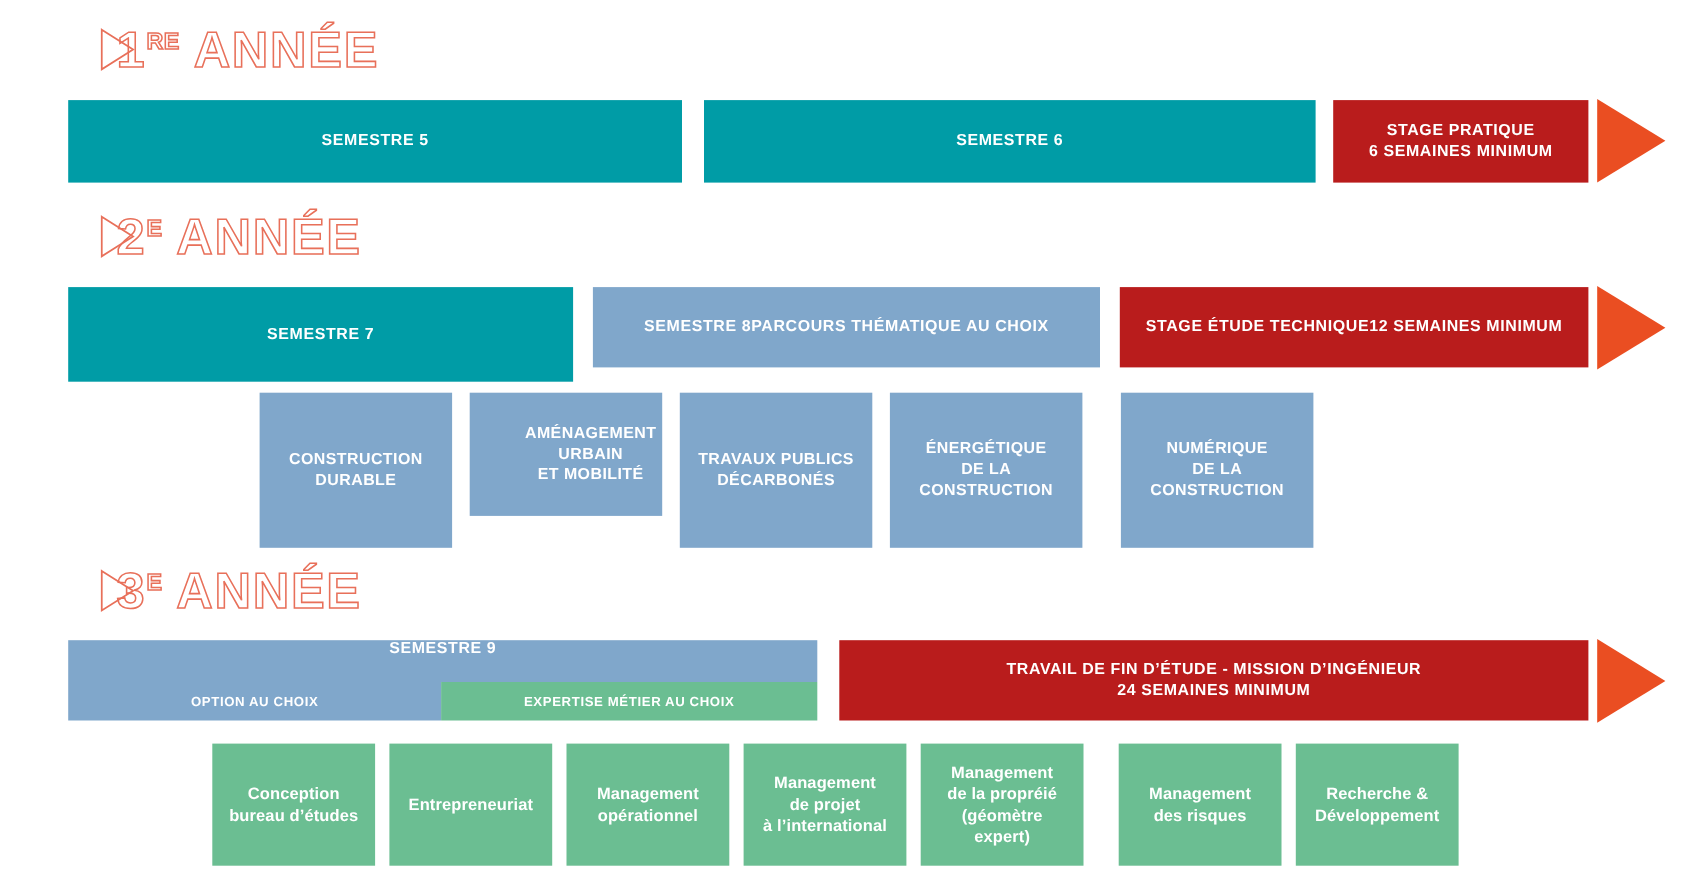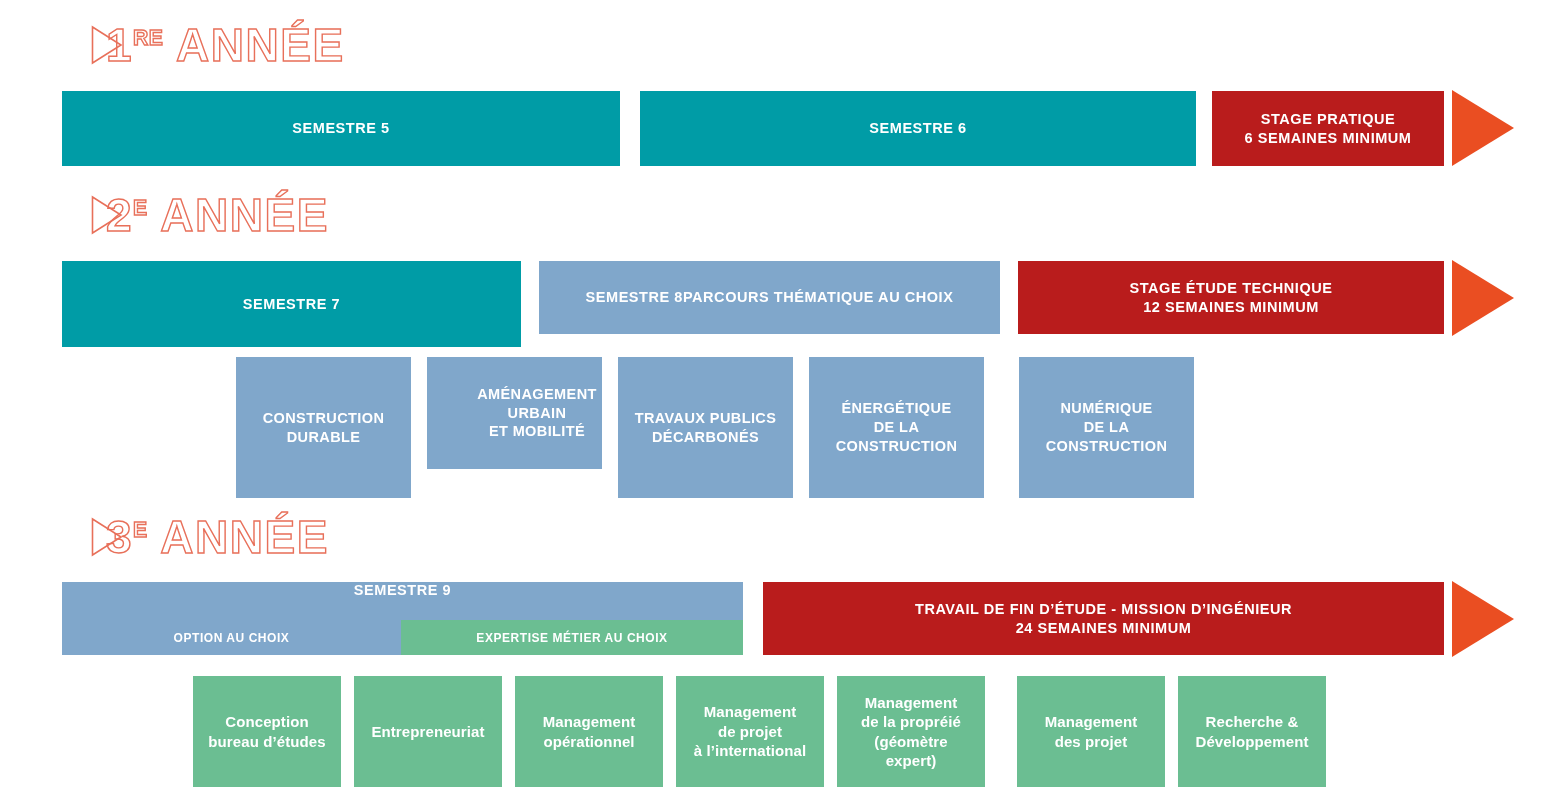--- a/index.html
+++ b/index.html
@@ -171,21 +171,21 @@
 
   <div class="block bar teal" style="left:62px; top:261px; width:459px; height:86px;">
     <span>SEMESTRE 7</span>
   </div>
 
   <div class="block bar slate" style="left:539px; top:261px; width:461px; height:73px; flex-direction:row;">
     <span>SEMESTRE 8</span>
     <span>PARCOURS THÉMATIQUE AU CHOIX</span>
   </div>
 
-  <div class="block bar orange" style="left:1018px; top:261px; width:426px; height:73px; flex-direction:column;">
+  <div class="block bar orange" style="left:1018px; top:261px; width:426px; height:73px; flex-direction:row;">
     <span>STAGE ÉTUDE TECHNIQUE</span>
     <span>12 SEMAINES MINIMUM</span>
   </div>
 
   <div class="arrow" style="left:1452px; top:260px;"></div>
 
   <div class="card card-slate" style="left:236px; top:357px; width:175px; height:141px; flex-direction:column;">
     <span>CONSTRUCTION</span>
     <span>DURABLE</span>
   </div>
@@ -263,21 +263,21 @@
 
   <div class="card card-green" style="left:837px; top:676px; width:148px; height:111px; flex-direction:column;">
     <span>Management</span>
     <span>de la propréié</span>
     <span>(géomètre</span>
     <span>expert)</span>
   </div>
 
   <div class="card card-green" style="left:1017px; top:676px; width:148px; height:111px; flex-direction:column;">
     <span>Management</span>
-    <span>des projet</span>
+    <span>des risques</span>
   </div>
 
   <div class="card card-green" style="left:1178px; top:676px; width:148px; height:111px; flex-direction:column;">
     <span>Recherche &amp;</span>
     <span>Développement</span>
   </div>
 
 </div>
 
 </body></html>

